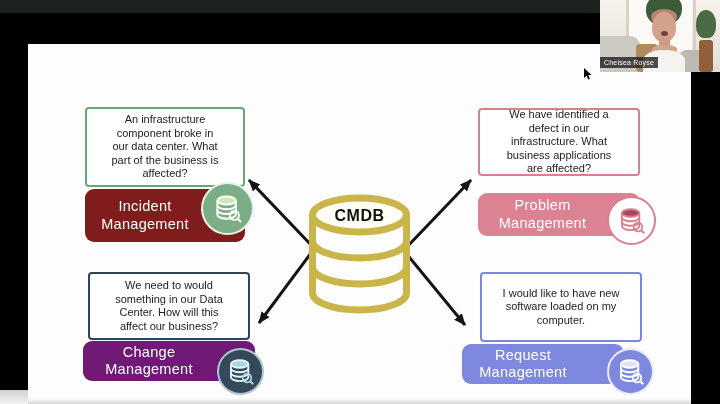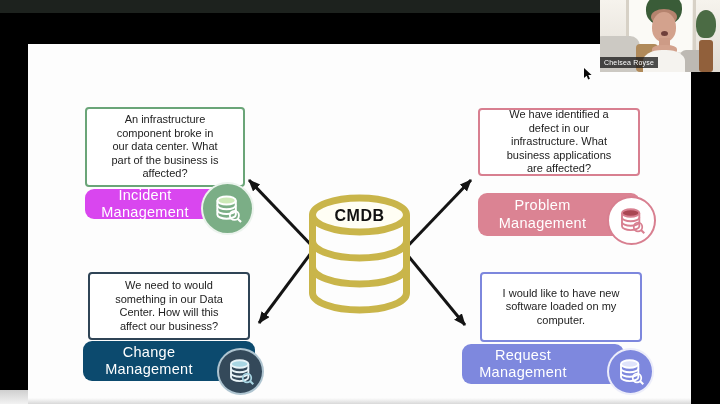--- a/index.html
+++ b/index.html
@@ -25,23 +25,23 @@
             padding:4px 8px; }
   .q-incident .bubble { left:57px; top:63px;  width:160px; height:80px; border:2.5px solid #6aa578; }
   .q-problem  .bubble { left:450px; top:64px; width:162px; height:68px; border:2.5px solid #d87f90; }
   .q-change   .bubble { left:60px; top:228px; width:162px; height:68px; border:2.5px solid #2f4456; }
   .q-request  .bubble { left:452px; top:228px; width:162px; height:70px; border:2.5px solid #7d87dd; }
 
   
   .label-box { position:absolute; border-radius:9px; display:flex; align-items:center;
                justify-content:center; color:#fff; font-size:14.5px; line-height:17.5px;
                text-align:center; white-space:pre-line; letter-spacing:.3px; }
-  .q-incident .label-box { left:57px;  top:145px; width:160px; height:30px; background:#d946ef; padding-right:40px; }
+  .q-incident .label-box { left:57px;  top:145px; width:160px; height:53px; background:#7f1d1d; padding-right:40px; }
   .q-problem  .label-box { left:450px; top:149px; width:162px; height:43px; background:#db8393; padding-right:40px;padding-left:7px; }
-  .q-change   .label-box { left:55px;  top:297px; width:172px; height:40px; background:#0c4a6e; padding-right:40px; }
+  .q-change   .label-box { left:55px;  top:297px; width:172px; height:40px; background:#701a75; padding-right:40px; }
   .q-request  .label-box { left:434px; top:300px; width:162px; height:40px; background:#7e88de; padding-right:40px; }
 
   
   .icon-circle { position:absolute; border-radius:50%; display:flex; align-items:center; justify-content:center; }
   .q-incident .icon-circle { left:173px; top:138px; width:53px; height:53px; background:#7bae86; border:2px solid rgba(255,255,255,.85); }
   .q-problem  .icon-circle { left:579px; top:152px; width:49px; height:49px; background:#fff;    border:2.5px solid #d87f90; }
   .q-change   .icon-circle { left:189px; top:304px; width:47px; height:47px; background:#34495a; border:2px solid rgba(205,228,238,.8); }
   .q-request  .icon-circle { left:579px; top:304px; width:47px; height:47px; background:#7e88de; border:2px solid rgba(255,255,255,.85); }
 
   

